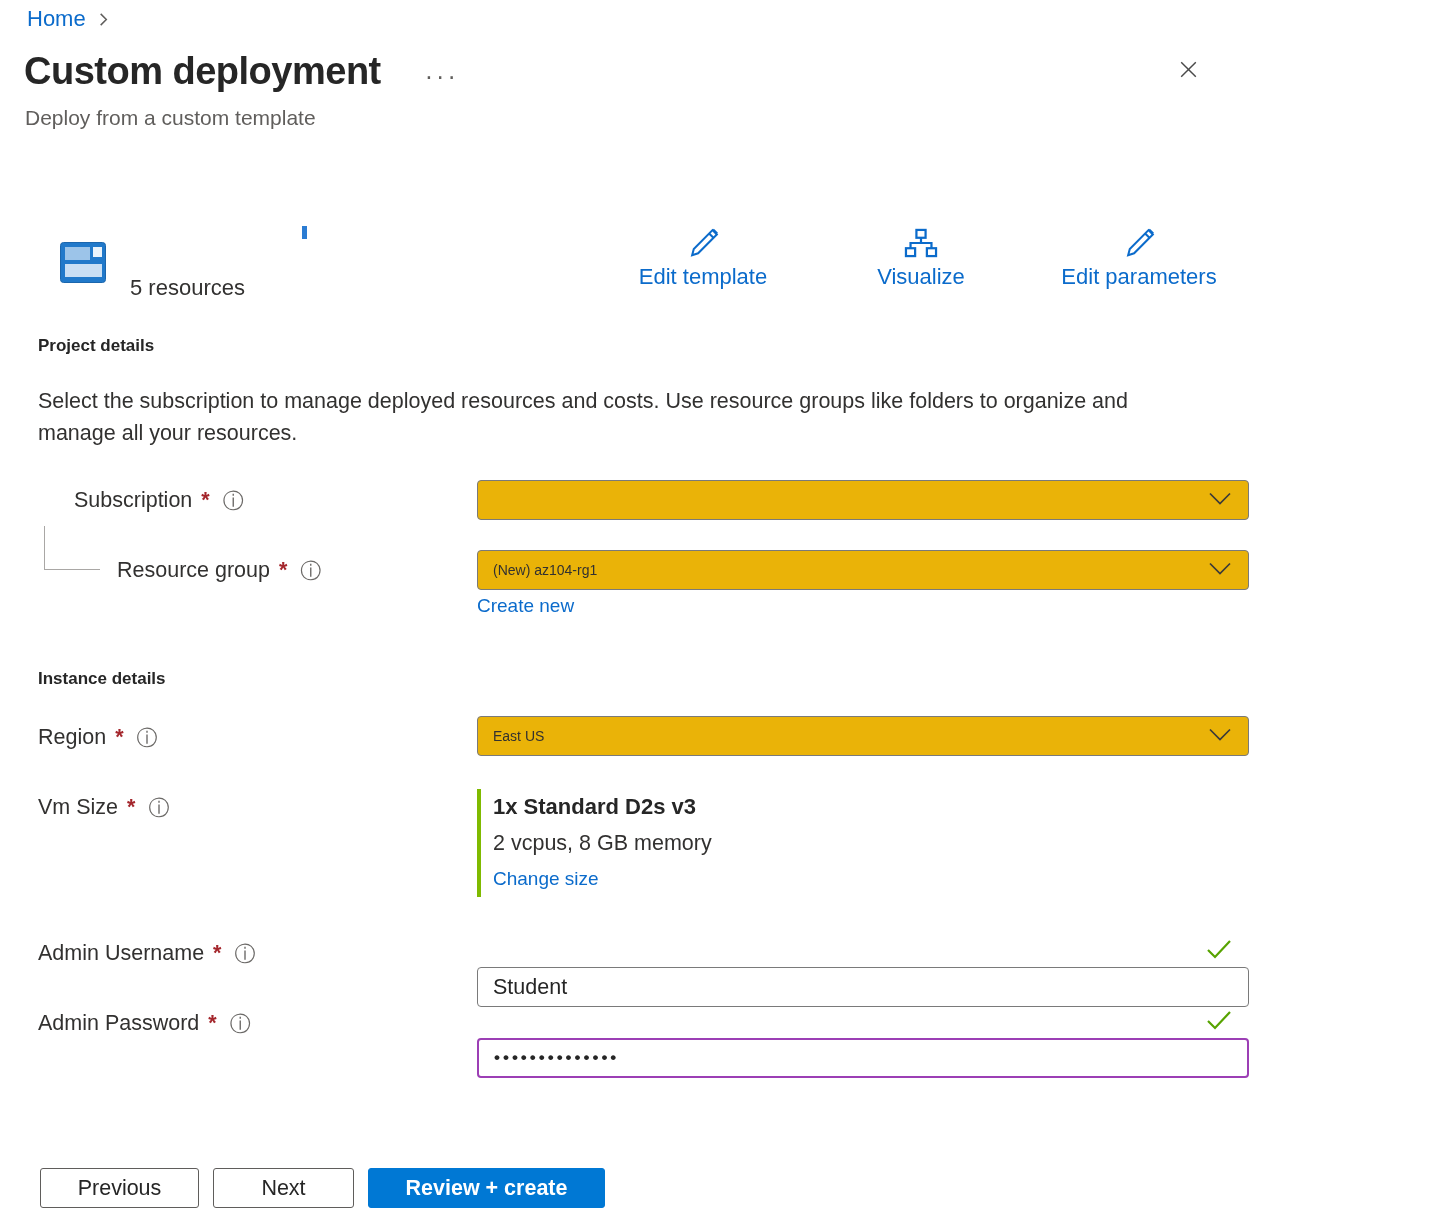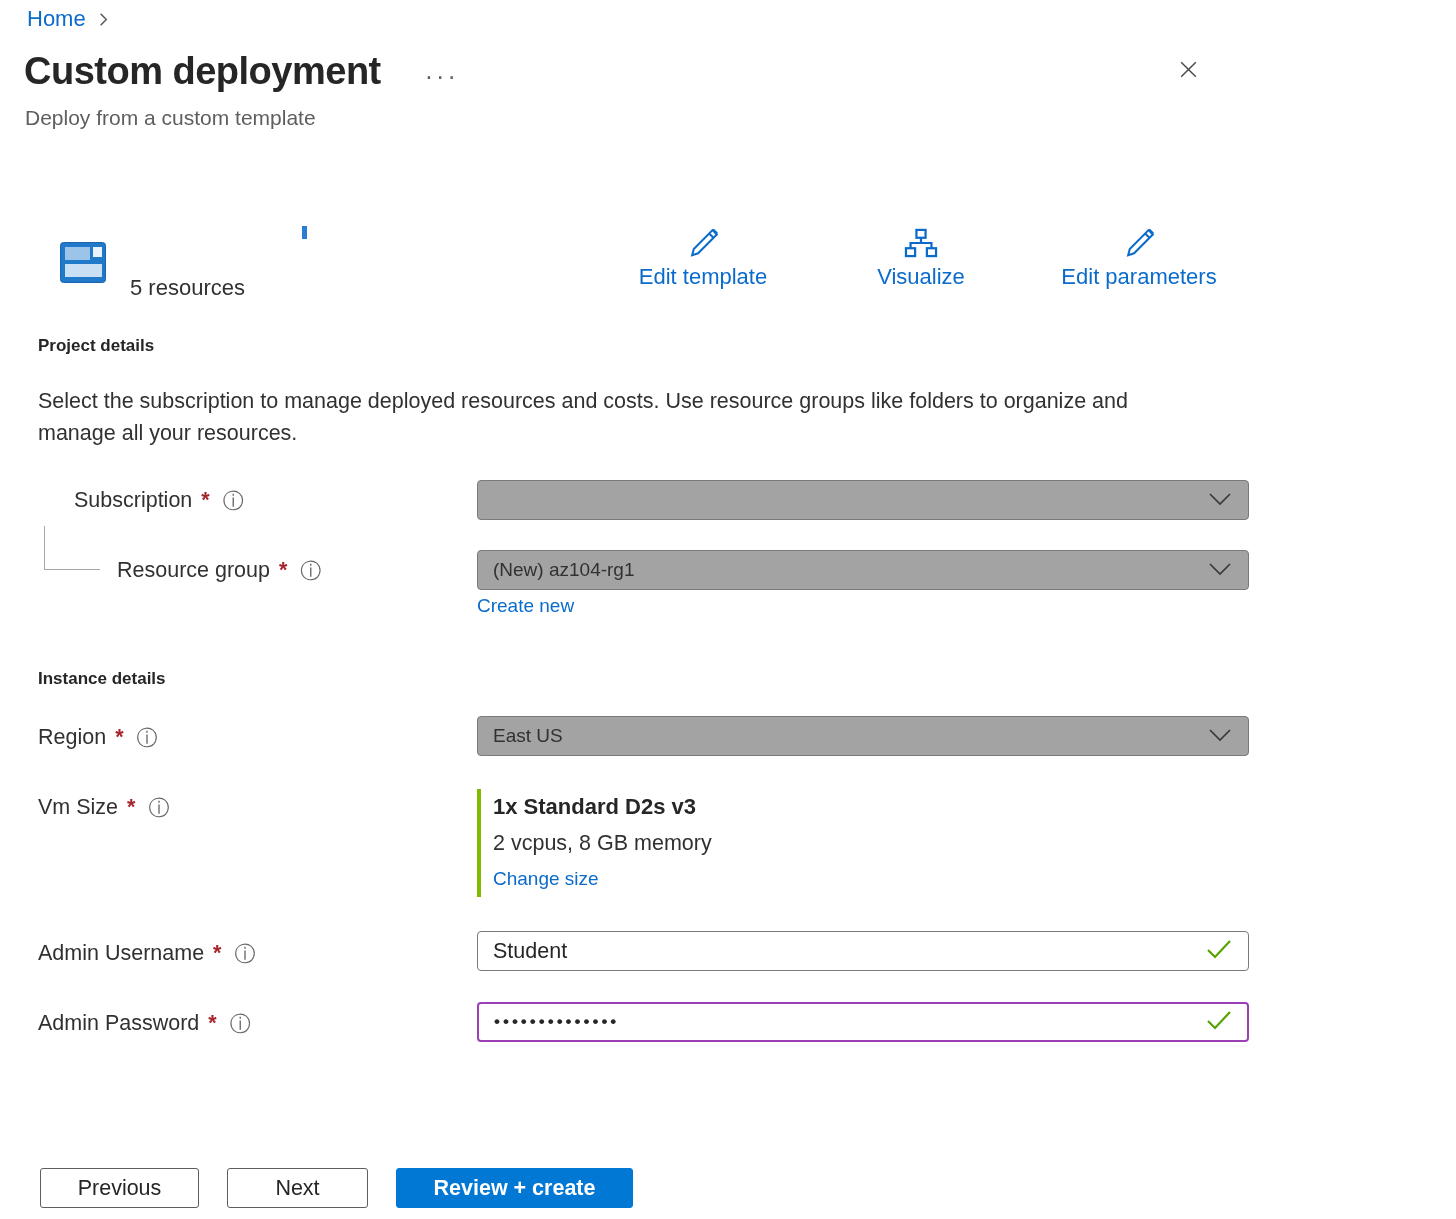--- a/index.html
+++ b/index.html
@@ -40,39 +40,39 @@
 
   .field-label { position:absolute; display:flex; align-items:center; gap:7px; font-size:21.5px; color:#323130; }
   .req { color:#a4262c; font-weight:700; padding-left:2px; }
   .info-icon { width:21px; height:21px; margin-left:6px; color:#6b6967; cursor:pointer; display:inline-flex; align-items:center; justify-content:center; }
   .info-icon::before { content:"ⓘ"; font-size:21px; line-height:21px; }
 
   .connector { position:absolute; top:526px; left:44px; width:56px; height:44px;
                border-left:1.5px solid #a9a7a5; border-bottom:1.5px solid #a9a7a5; }
 
   .combo, .text-input-wrap { position:absolute; left:477px; width:772px; height:40px; }
-  .combo { border:1.5px solid #7a7a7a; border-radius:4px; background:#a3a3a3; display:flex; align-items:center;
-           padding:0 76px 0 15px; font-size:19px; cursor:pointer; }
+  .combo { border:1.5px solid #7a7a7a; border-radius:4px; background:#eab308; display:flex; align-items:center;
+           padding:0 76px 0 15px; font-size:14px; cursor:pointer; }
   .combo .chev { position:absolute; right:16px; top:50%; transform:translateY(-50%); }
   .text-input-wrap input { width:100%; height:100%; border:1.5px solid #7a7a7a; border-radius:4px;
-           font-family:inherit; font-size:21.5px; color:#262626; padding:0 52px 0 15px; outline:none; }
+           font-family:inherit; font-size:21.5px; color:#262626; padding:0 52px 0 15px; outline:none;margin-top:36px; }
   .text-input-wrap .valid { position:absolute; right:16px; top:50%; transform:translateY(-50%); }
   .text-input-wrap.password input { border-color:#9c3fb5; border-width:2px; font-size:17px; letter-spacing:3px; font-weight:700; }
 
   .inline-link { color:#0b6bcb; font-size:19px; text-decoration:none; cursor:pointer; }
   .create-new { position:absolute; top:595px; left:477px; }
 
   
   .vm-block { position:absolute; top:789px; left:477px; border-left:4px solid #7fba00; padding-left:12px; }
   .vm-title { font-size:22px; font-weight:700; color:#262626; height:36px; display:flex; align-items:center; }
   .vm-specs { font-size:21.5px; color:#323130; height:36px; display:flex; align-items:center; }
   .vm-change { height:36px; display:flex; align-items:center; }
 
   
-  .footer { position:absolute; top:1168px; left:24px; display:flex; gap:28px;padding-left:16px; }
+  .footer { position:absolute; top:1168px; left:24px; display:flex; gap:14px;padding-left:16px; }
   .btn { height:40px; border-radius:3px; font-family:inherit; font-size:21.5px; cursor:pointer;
          display:flex; align-items:center; justify-content:center; }
   .btn.secondary { background:#fff; border:1.5px solid #5f5d5b; color:#262626; }
   .btn.primary { background:#0078d4; border:1.5px solid #0078d4; color:#fff; font-weight:700; }
   .btn-previous { width:159px; }
   .btn-next { width:141px; }
   .btn-review { width:237px; }
 </style>
 </head>
 <body>

